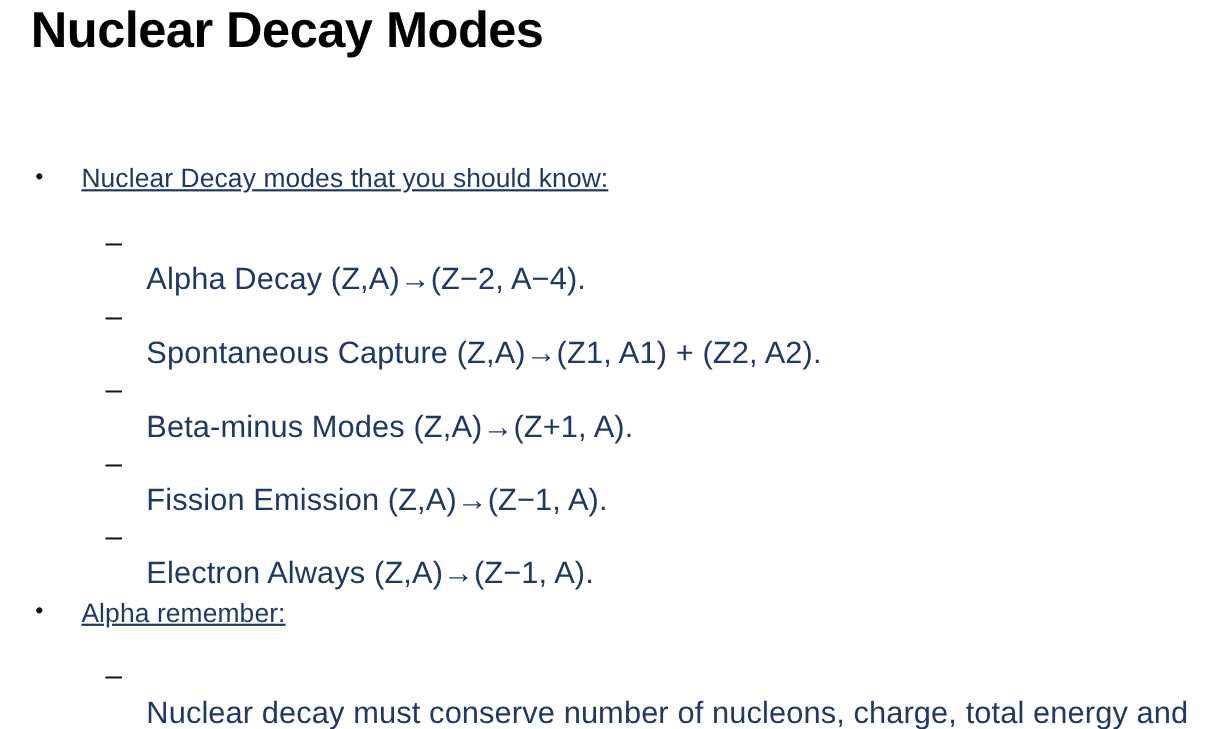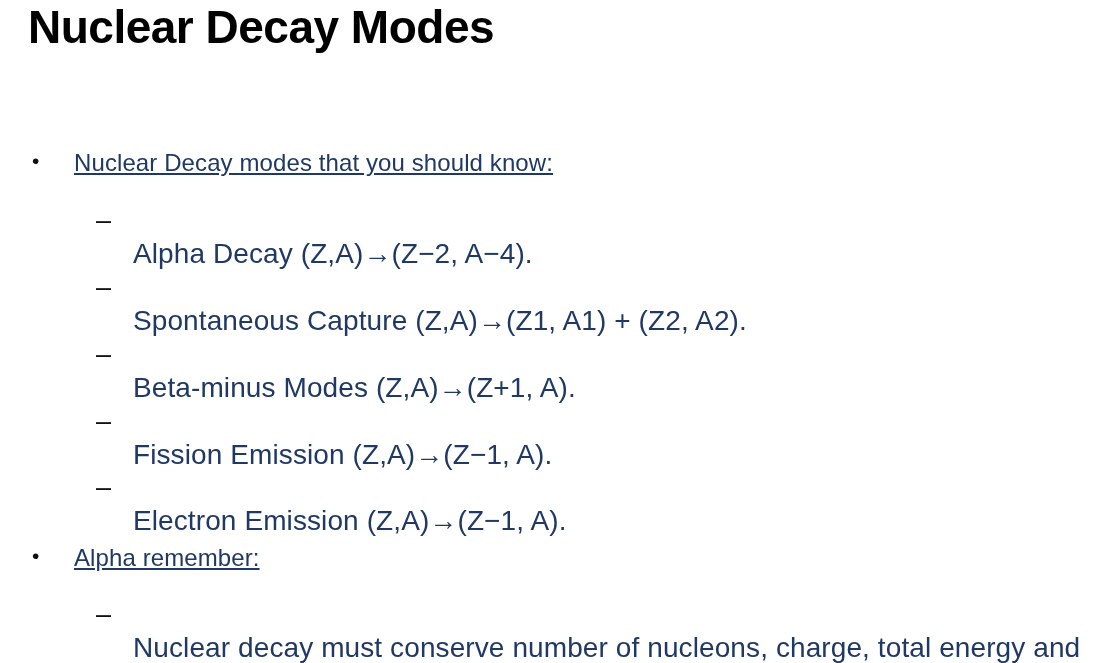--- a/index.html
+++ b/index.html
@@ -127,21 +127,21 @@
       <div class="bullet-row lvl2" style="top: 219px;">
         <span class="bullet-mark">–</span>
         <span class="bullet-text nowrap">Beta-minus Modes (Z,A)→(Z+1, A).</span>
       </div>
       <div class="bullet-row lvl2" style="top: 286px;">
         <span class="bullet-mark">–</span>
         <span class="bullet-text nowrap">Fission Emission (Z,A)→(Z−1, A).</span>
       </div>
       <div class="bullet-row lvl2" style="top: 352px;">
         <span class="bullet-mark">–</span>
-        <span class="bullet-text nowrap">Electron Emission (Z,A)→(Z−1, A).</span>
+        <span class="bullet-text nowrap">Electron Always (Z,A)→(Z−1, A).</span>
       </div>
       <div class="bullet-row lvl1" style="top: 421px;">
         <span class="bullet-mark">•</span>
         <span class="bullet-text nowrap">Alpha remember:</span>
       </div>
       <div class="bullet-row lvl2" style="top: 479px;">
         <span class="bullet-mark">–</span>
         <span class="bullet-text wrapped">Nuclear decay must conserve number of nucleons, charge, total energy and angular momentum (spin).</span>
       </div>
     </div>

